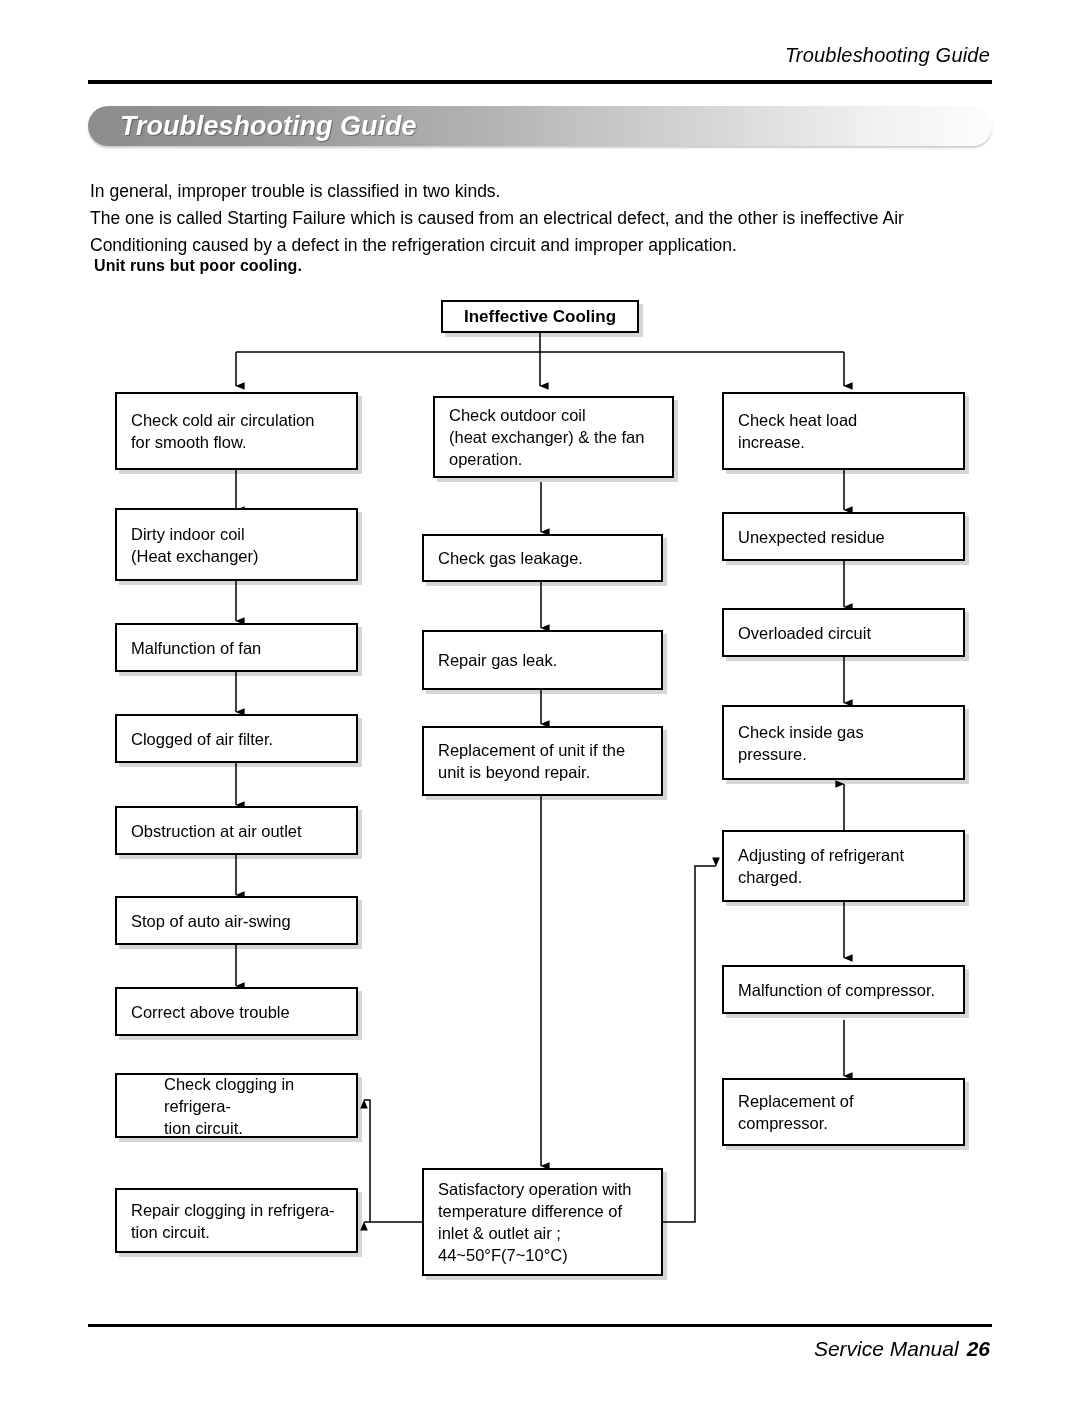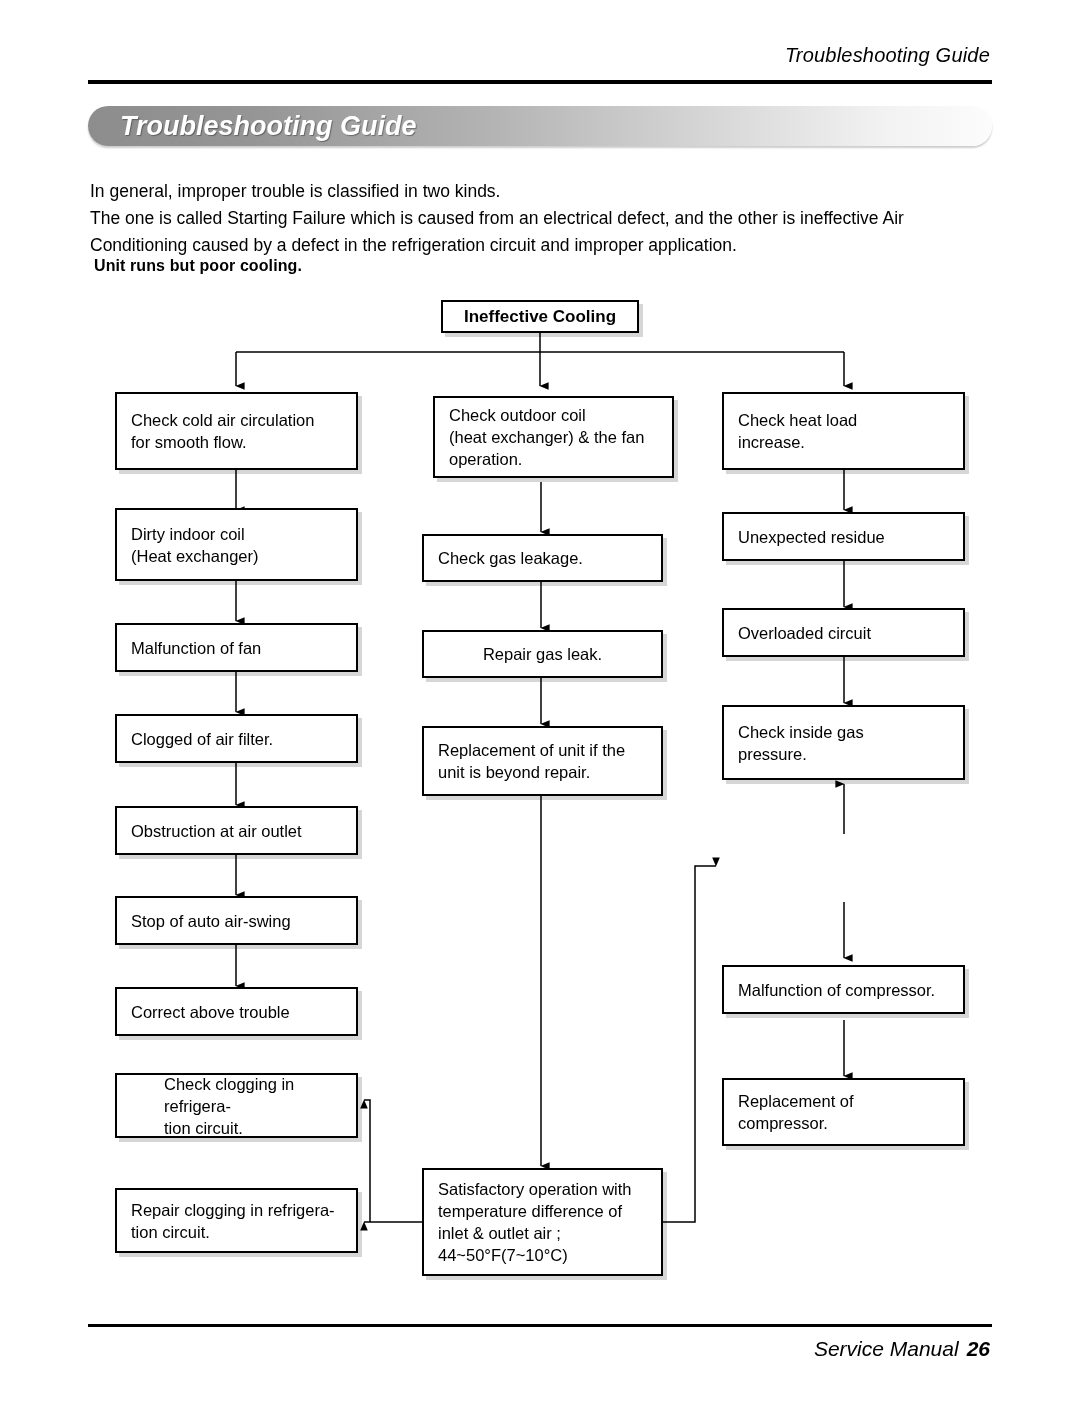--- a/index.html
+++ b/index.html
@@ -254,21 +254,21 @@
   </div>
 
   <div class="node" style="left:422px; top:396px; width:241px; height:82px;margin-left:11px;">
     <span class="node-text">Check outdoor coil
 (heat exchanger) &amp; the fan
 operation.</span>
   </div>
   <div class="node" style="left:422px; top:534px; width:241px; height:48px;">
     <span class="node-text">Check gas leakage.</span>
   </div>
-  <div class="node" style="left:422px; top:630px; width:241px; height:48px;justify-content:center;">
+  <div class="node" style="left:422px; top:630px; width:241px; height:60px;">
     <span class="node-text">Repair gas leak.</span>
   </div>
   <div class="node" style="left:422px; top:726px; width:241px; height:70px;">
     <span class="node-text">Replacement of unit if the
 unit is beyond repair.</span>
   </div>
   <div class="node" style="left:422px; top:1168px; width:241px; height:108px;">
     <span class="node-text">Satisfactory operation with
 temperature difference of
 inlet &amp; outlet air ;
@@ -282,20 +282,24 @@
   <div class="node" style="left:722px; top:512px; width:243px; height:49px;">
     <span class="node-text">Unexpected residue</span>
   </div>
   <div class="node" style="left:722px; top:608px; width:243px; height:49px;">
     <span class="node-text">Overloaded circuit</span>
   </div>
   <div class="node" style="left:722px; top:705px; width:243px; height:75px;">
     <span class="node-text">Check inside gas
 pressure.</span>
   </div>
+  <div class="node" style="left:722px; top:830px; width:243px; height:72px;">
+    <span class="node-text">Adjusting of refrigerant
+charged.</span>
+  </div>
   <div class="node" style="left:722px; top:965px; width:243px; height:49px;">
     <span class="node-text">Malfunction of compressor.</span>
   </div>
   <div class="node" style="left:722px; top:1078px; width:243px; height:68px;">
     <span class="node-text">Replacement of
 compressor.</span>
   </div>
 </div>
 
 <div class="footer-rule"></div>

